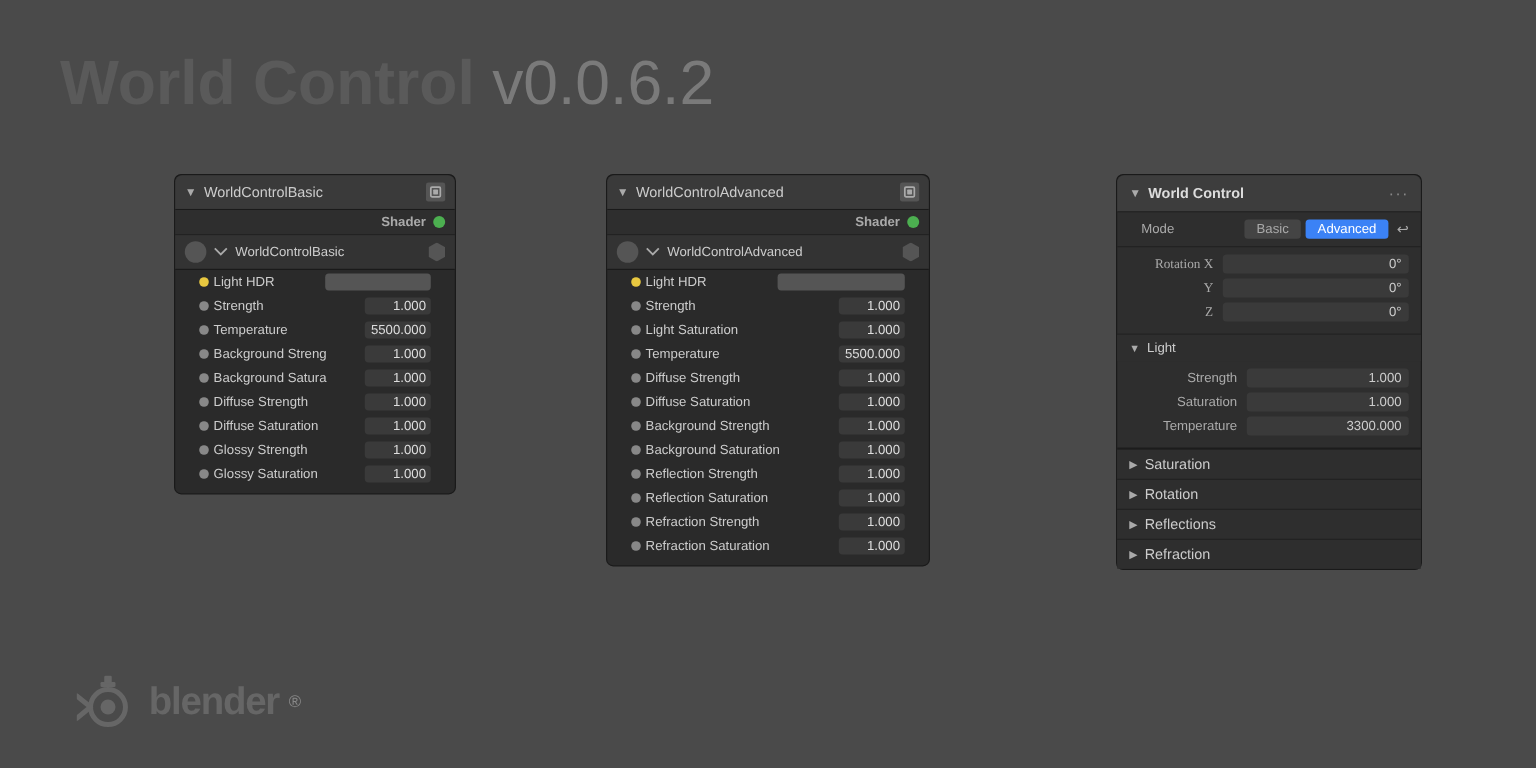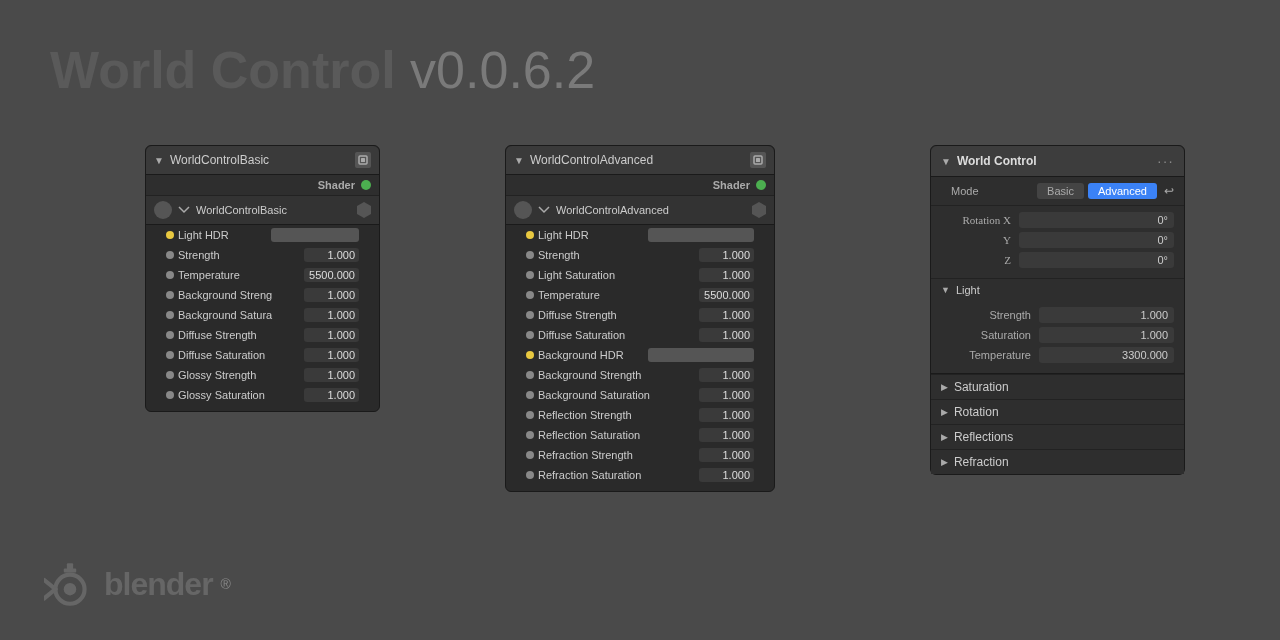--- a/index.html
+++ b/index.html
@@ -32,21 +32,21 @@
       font-weight: 400;
       color: #7a7a7a;
       display: inline;
       margin-left: 10px;
     }
 
     
     .blender-logo {
       position: absolute;
       bottom: 30px;
-      left: 44px;
+      left: 64px;
       display: flex;
       align-items: center;
       gap: 8px;
     }
 
     .blender-logo-text {
       font-size: 32px;
       font-weight: 700;
       color: #666;
       letter-spacing: -1px;
@@ -536,25 +536,20 @@
     <div class="socket-dot"></div>
     <span class="row-label">Diffuse Strength</span>
     <span class="row-value">1.000</span>
   </div>
   <div class="node-row">
     <div class="socket-dot"></div>
     <span class="row-label">Diffuse Saturation</span>
     <span class="row-value">1.000</span>
   </div>
 
-  <div class="node-row">
-    <div class="socket-dot yellow"></div>
-    <span class="row-label">Background HDR</span>
-    <div class="row-bar"></div>
-  </div>
   <div class="node-row">
     <div class="socket-dot"></div>
     <span class="row-label">Background Strength</span>
     <span class="row-value">1.000</span>
   </div>
   <div class="node-row">
     <div class="socket-dot"></div>
     <span class="row-label">Background Saturation</span>
     <span class="row-value">1.000</span>
   </div>

